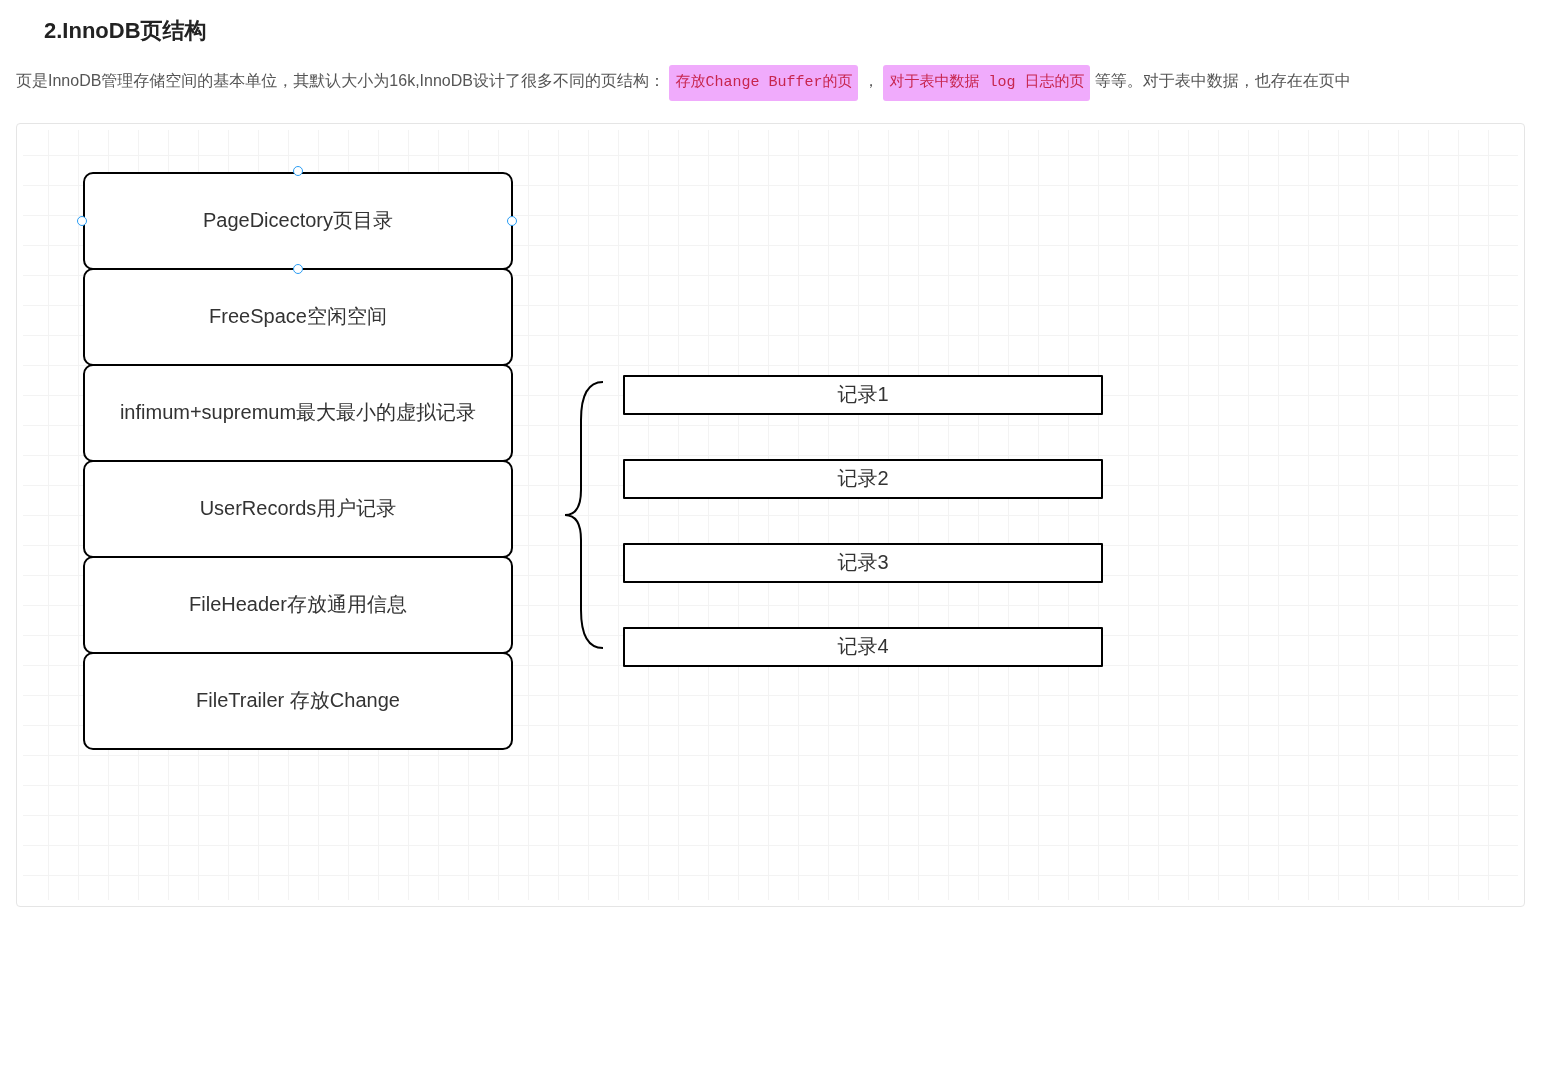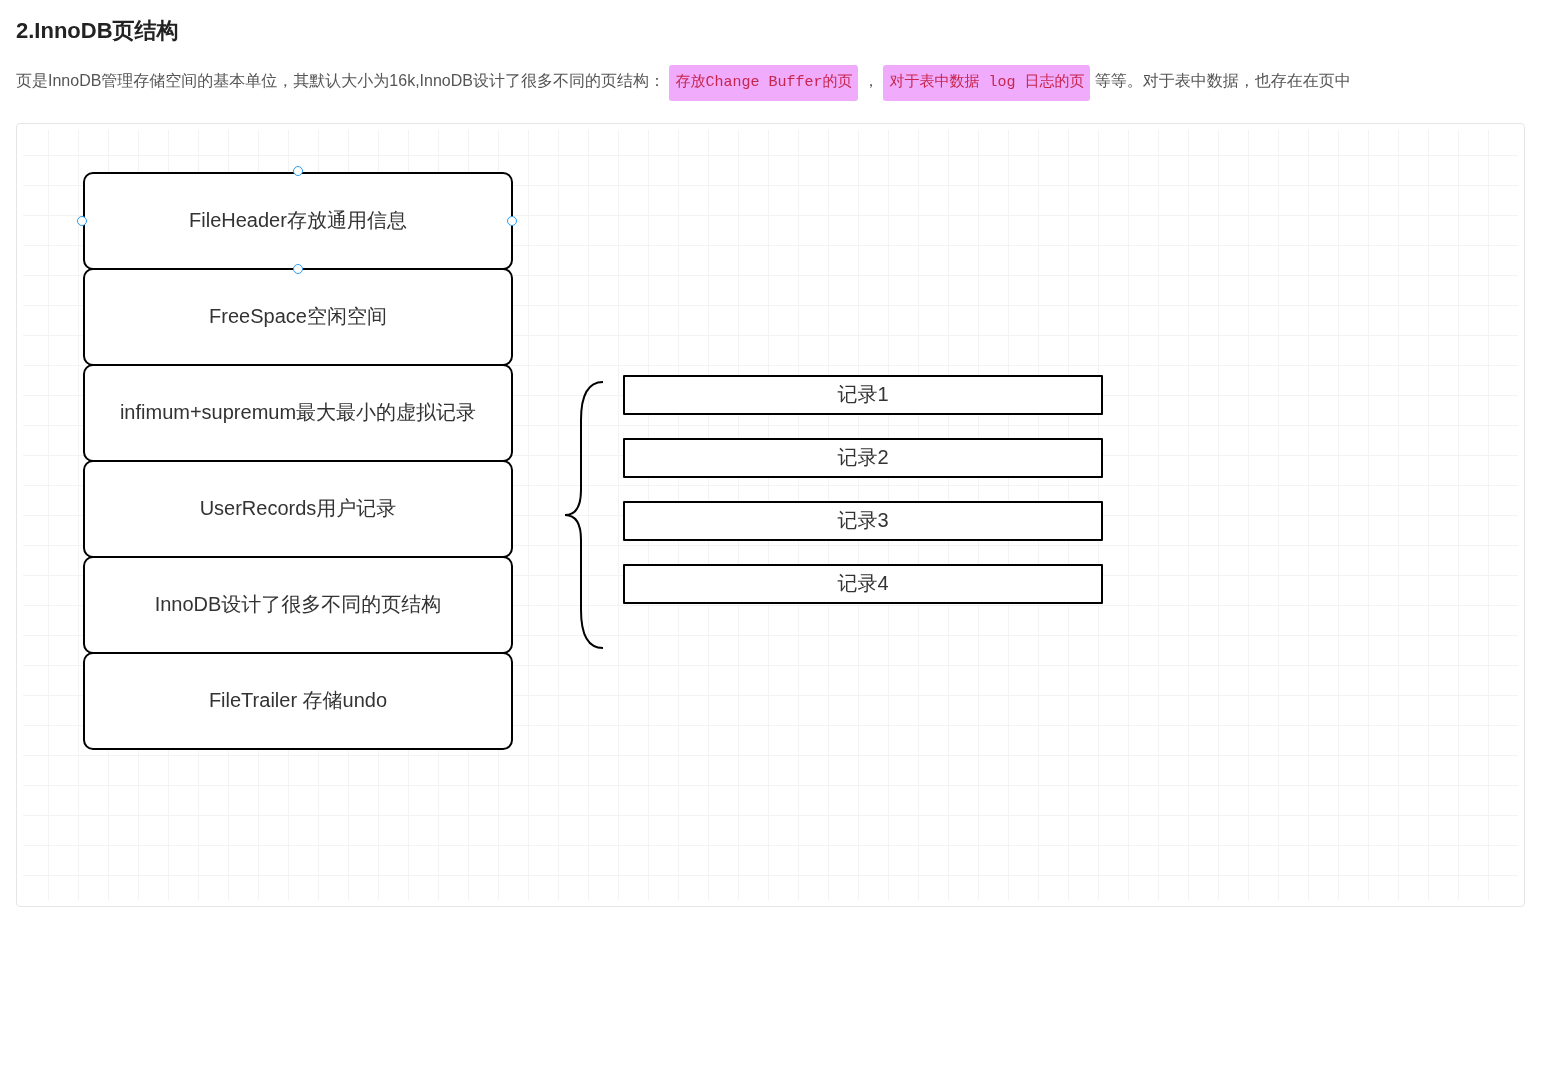--- a/index.html
+++ b/index.html
@@ -7,20 +7,21 @@
     font-family: -apple-system, "PingFang SC", "Microsoft YaHei", "Helvetica Neue", Arial, sans-serif;
     background: #ffffff;
     padding: 16px;
     color: #333;
   }
   .heading {
     font-size: 22px;
     font-weight: 700;
     color: #222;
     margin-bottom: 18px;
+    margin-left: 28px;
   }
   .description {
     font-size: 16px;
     color: #555;
     line-height: 2.1;
     margin-bottom: 22px;
   }
   .code-chip {
     display: inline-block;
     background: #f0abfc;
@@ -90,21 +91,21 @@
   }
   .record-box {
     border: 2px solid #000;
     height: 40px;
     display: flex;
     align-items: center;
     justify-content: center;
     font-size: 20px;
     color: #333;
     background: #fff;
-    margin-bottom: 23px;
+    margin-bottom: 44px;
     border-radius: 1px;
   }
 
   
   .brace {
     position: absolute;
     left: 540px;
     top: 250px;
     height: 270px;
     width: 46px;
@@ -121,36 +122,36 @@
   <span>，</span>
   <span class="code-chip">对于表中数据 log 日志的页</span>
   <span> 等等。对于表中数据，也存在在页中</span>
 </p>
 
 <div class="diagram-wrap">
   <div class="diagram-canvas">
 
     <div class="left-stack">
       <div class="page-box">
-          <span>FileHeader存放通用信息</span>
+          <span>PageDicectory页目录</span>
         </div>
       <div class="page-box">
           <span>FreeSpace空闲空间</span>
         </div>
       <div class="page-box">
           <span>infimum+supremum最大最小的虚拟记录</span>
         </div>
       <div class="page-box">
           <span>UserRecords用户记录</span>
         </div>
       <div class="page-box">
-          <span>InnoDB设计了很多不同的页结构</span>
+          <span>FileHeader存放通用信息</span>
         </div>
       <div class="page-box">
-          <span>FileTrailer 存储undo</span>
+          <span>FileTrailer 存放Change</span>
         </div>
 
       <span class="sel-handle" style="left:-6px; top:44px;"></span>
       <span class="sel-handle" style="left:424px; top:44px;"></span>
       <span class="sel-handle" style="left:210px; top:-6px;"></span>
       <span class="sel-handle" style="left:210px; top:92px;"></span>
     </div>
 
     <svg class="brace" viewBox="0 0 46 270">
       <path d="M40 2

